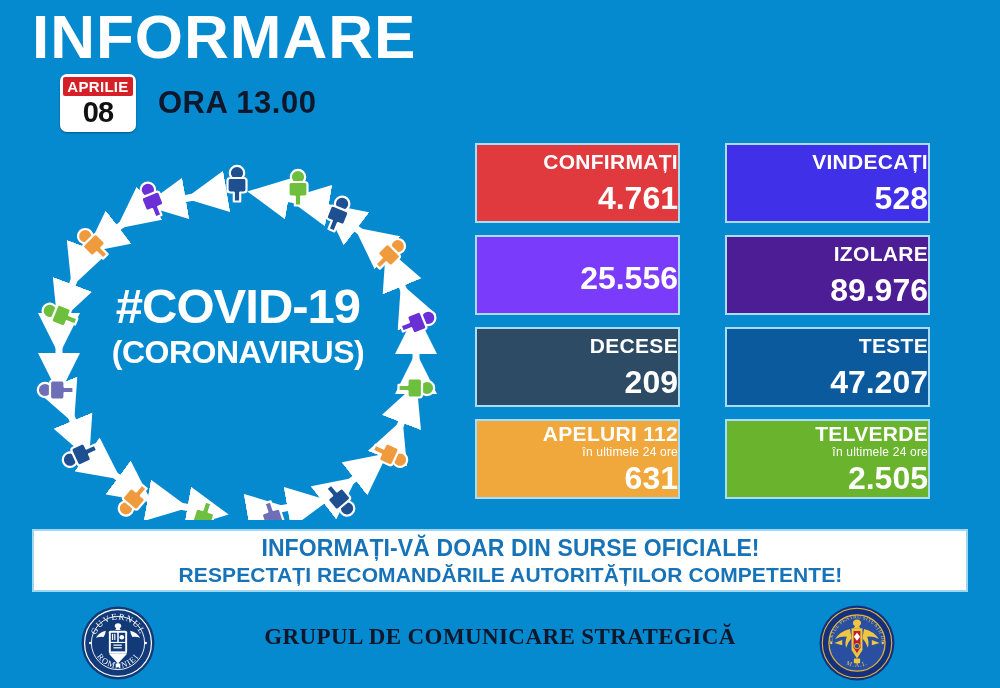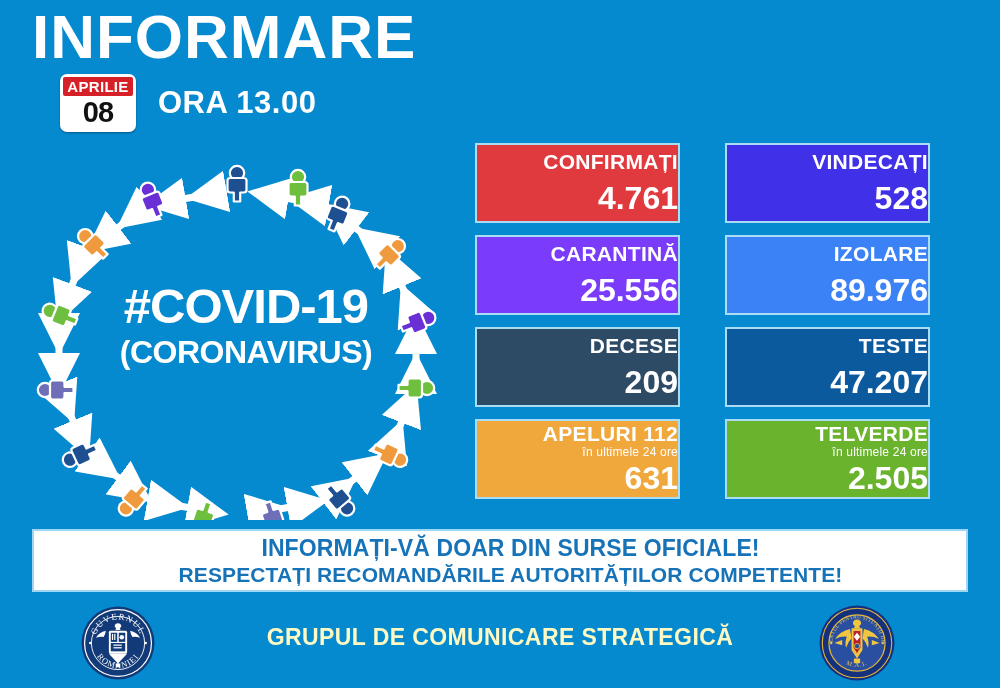--- a/index.html
+++ b/index.html
@@ -74,37 +74,37 @@
     font-size: 29px;
     font-weight: bold;
     text-align: center;
     line-height: 32px;
     letter-spacing: -1px;
   }
 
   .hour {
     font-size: 31px;
     font-weight: bold;
-    color: #ffffff;
+    color: #0f172a;
     letter-spacing: .5px;
   }
 
   
   .graphic {
     position: absolute;
     left: 18px;
     top: 152px;
     width: 440px;
     height: 368px;
   }
   .graphic svg { display: block; width: 440px; height: 368px; }
 
   .covid-text {
     position: absolute;
-    left: 8px;
+    left: 0;
     top: 128px;
     width: 440px;
     text-align: center;
     color: #ffffff;
     pointer-events: none;
   }
   .covid-main {
     font-size: 49px;
     font-weight: bold;
     letter-spacing: -1px;
@@ -331,25 +331,24 @@
       <div class="stat-label">CONFIRMAȚI</div>
       <div class="stat-value">4.761</div>
     </div>
 
     <div class="stat" style="background: rgb(64, 48, 232); border-color: rgb(169, 220, 245);">
       <div class="stat-label">VINDECAȚI</div>
       <div class="stat-value">528</div>
     </div>
 
     <div class="stat" style="background: rgb(122, 60, 250); border-color: rgb(169, 220, 245);">
-      <div class="stat-label">CARANTINĂ</div>
       <div class="stat-value">25.556</div>
     </div>
 
-    <div class="stat" style="background: #3b82f6; border-color: rgb(169, 220, 245);">
+    <div class="stat" style="background: #4c1d95; border-color: rgb(169, 220, 245);">
       <div class="stat-label">IZOLARE</div>
       <div class="stat-value">89.976</div>
     </div>
 
     <div class="stat" style="background: rgb(46, 75, 102); border-color: rgb(169, 220, 245);">
       <div class="stat-label">DECESE</div>
       <div class="stat-value">209</div>
     </div>
 
     <div class="stat" style="background: rgb(12, 90, 158); border-color: rgb(169, 220, 245);">
@@ -370,21 +369,21 @@
     </div>
 
   </div>
 
   <div class="banner" style="color: rgb(23, 115, 184);">
     <div class="banner-line1">INFORMAȚI-VĂ DOAR DIN SURSE OFICIALE!</div>
     <div class="banner-line2">RESPECTAȚI RECOMANDĂRILE AUTORITĂȚILOR COMPETENTE!</div>
   </div>
 
   <div class="footer">
-    <div class="footer-text" style="color: #fef9c3;">GRUPUL DE COMUNICARE STRATEGICĂ</div>
+    <div class="footer-text" style="color: #0f172a; font-family: Liberation Serif, serif;">GRUPUL DE COMUNICARE STRATEGICĂ</div>
   </div>
 
   <div class="logo-left">
     <svg viewBox="0 0 100 100" xmlns="http://www.w3.org/2000/svg">
       <circle cx="50" cy="50" r="48" fill="#123a79"></circle>
       <circle cx="50" cy="50" r="44" fill="none" stroke="#ffffff" stroke-width="1.6"></circle>
       <circle cx="50" cy="50" r="35" fill="none" stroke="#ffffff" stroke-width="1.2"></circle>
       <path id="arcTop" d="M 19 50 A 31 31 0 0 1 81 50" fill="none"></path>
       <path id="arcBot" d="M 17 50 A 33 33 0 0 0 83 50" fill="none"></path>
       <text fill="#ffffff" font-size="11.5" font-family="'Liberation Serif', serif" letter-spacing="1.6">

